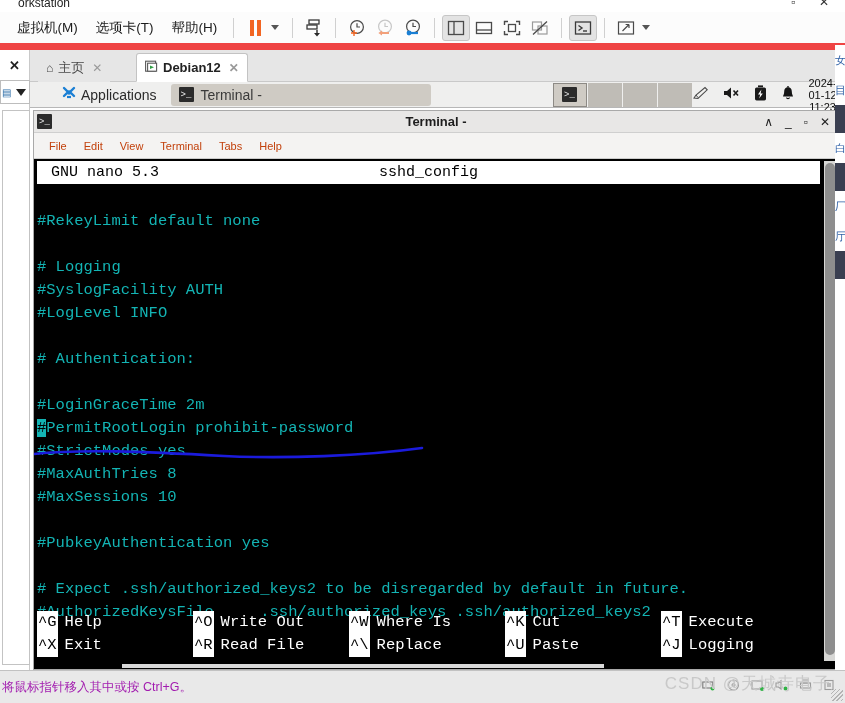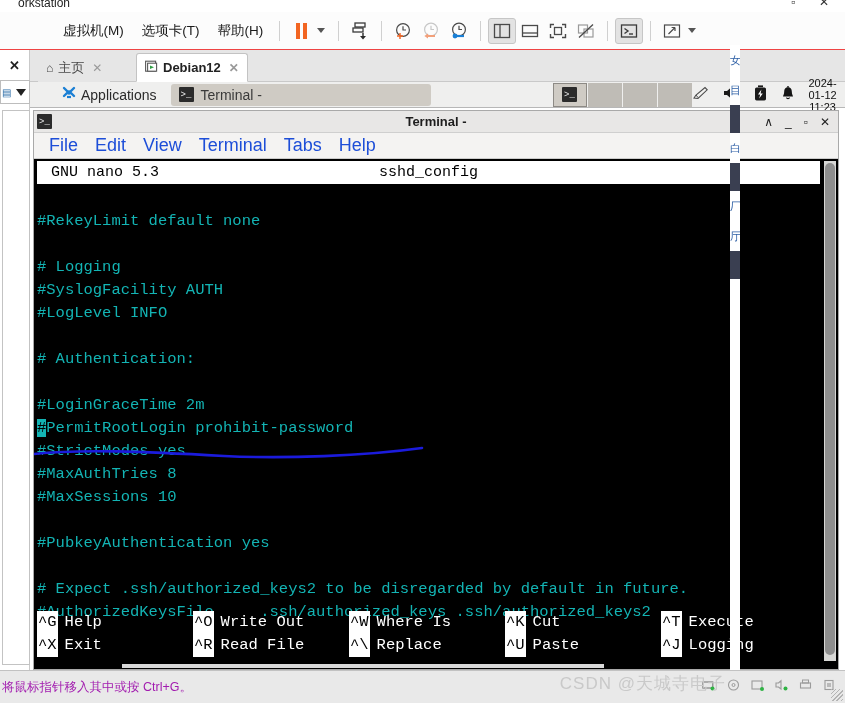--- a/index.html
+++ b/index.html
@@ -2,41 +2,41 @@
 <html><head>
 <meta charset="utf-8">
 <style>
   * { box-sizing: border-box; margin: 0; padding: 0; }
   html, body {
     width: 845px; height: 703px;
     font-family: "Liberation Sans", sans-serif;
     background: #ffffff;
     overflow: hidden;
   }
-  #root { position: relative; width: 740px; height: 703px; background: #fff; }
+  #root { position: relative; width: 845px; height: 703px; background: #fff; }
 
   
   .vm-titlebar {
     position: absolute; left: 0; top: 0; width: 845px; height: 12px;
     background: #fff; overflow: hidden;
   }
   .vm-title-text {
     position: absolute; left: 18px; top: -4px;
     font-size: 12px; color: #222; white-space: nowrap;
   }
   .vm-winbtns {
     position: absolute; right: 6px; top: -5px;
     font-size: 12px; color: #333; letter-spacing: 10px;
   }
 
   
   .vm-menubar {
     position: absolute; left: 0; top: 12px; width: 845px; height: 38px;
-    background: #fcfcfc; border-bottom: 1px solid #ef4444;
-    display: flex; align-items: center; padding-left: 46px;
+    background: #fcfcfc; border-bottom: 7px solid #ef4444;
+    display: flex; align-items: center;
   }
   .vm-menu-item {
     font-size: 13.5px; color: #1b1b1b; padding: 3px 9px; white-space: nowrap;
     cursor: default;
   }
   .vm-menu-item:first-child { margin-left: 8px; }
   .tb-sep { width: 1px; height: 20px; background: #d0d0d0; margin: 0 7px; }
   .tb-btn {
     width: 28px; height: 26px; display: flex; align-items: center;
     justify-content: center; cursor: default; border-radius: 3px;
@@ -135,21 +135,21 @@
     font-size: 13px; font-weight: bold; color: #1d1d1d;
   }
   .term-winbtns {
     margin-left: auto; display: flex; gap: 12px; padding-right: 8px;
     font-size: 12px; color: #222; z-index: 2;
   }
   .term-menubar {
     height: 26px; background: #f4f3f2; display: flex; align-items: center;
     padding-left: 8px; gap: 3px; border-bottom: 1px solid #cbcbcb;
   }
-  .term-menu { font-size: 18px; color: #1d4ed8; padding: 2px 7px; cursor: default; }
+  .term-menu { font-size: 11px; color: #c2410c; padding: 2px 7px; cursor: default; }
 
   
   .console {
     position: relative; height: 510px; background: #000;
     overflow: hidden;
   }
   .nano-head {
     background: #ffffff; color: #000; height: 23px;
     font-family: "Liberation Mono", monospace; font-size: 15px;
     display: flex; align-items: center; position: relative;

